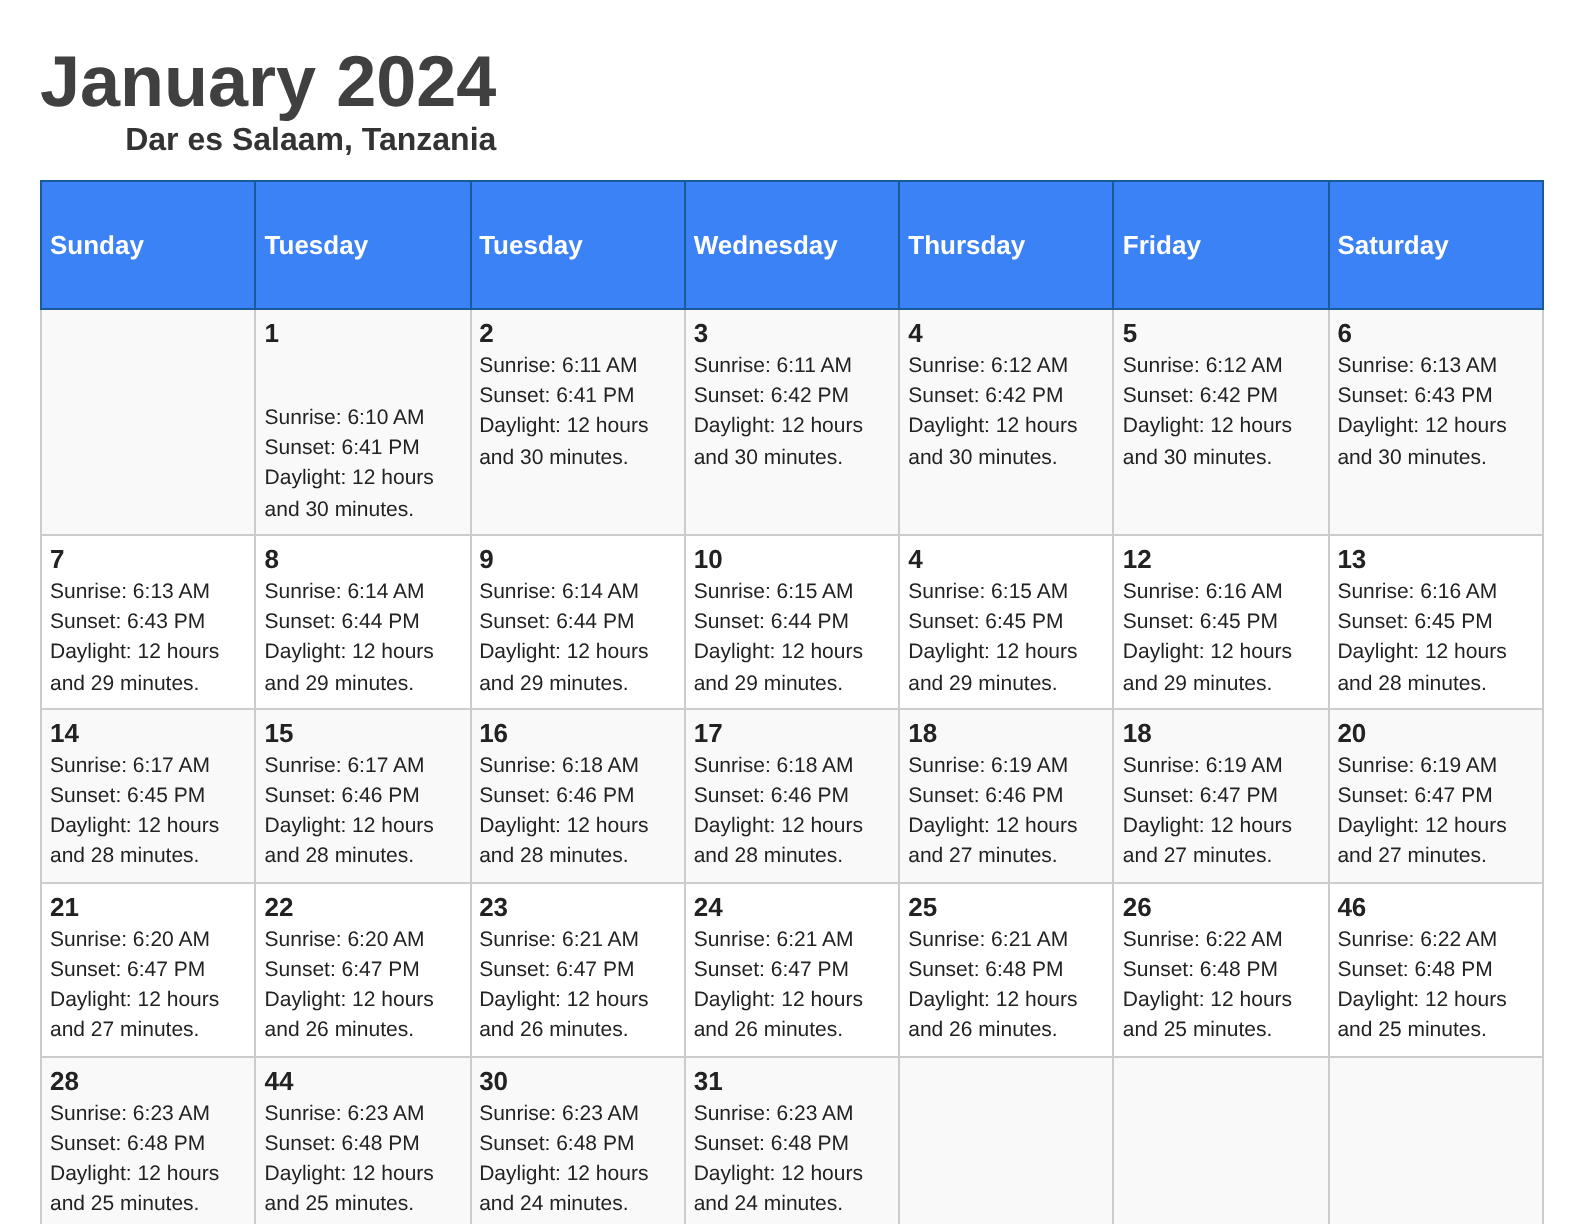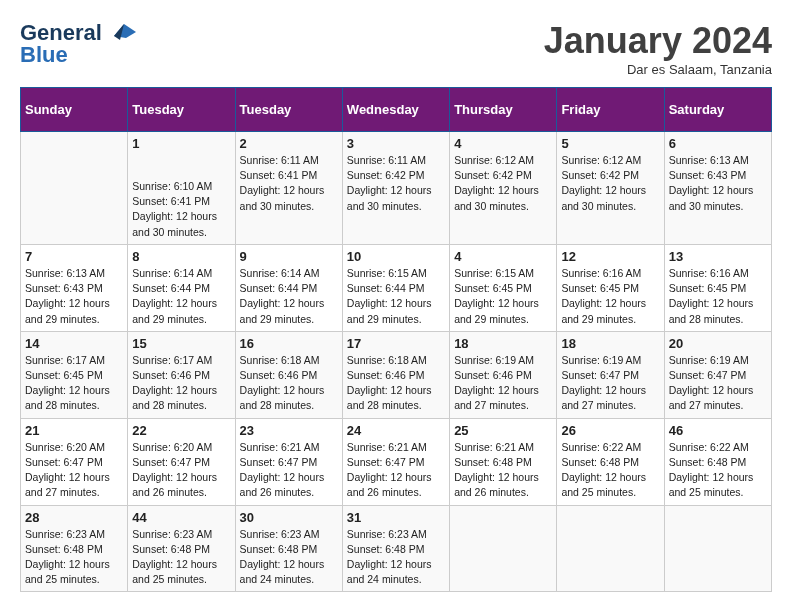--- a/index.html
+++ b/index.html
@@ -23,33 +23,33 @@
     }
     .title-block {
       text-align: right;
     }
     .title-block h1 {
       font-size: 36px;
       font-weight: bold;
       color: #404040;
     }
     .title-block h2 {
-      font-size: 13px;
-      font-weight: normal;
+      font-size: 16px;
+      font-weight: bold;
       color: #333;
     }
     table {
       width: 100%;
       border-collapse: collapse;
       font-size: 11px;
     }
     thead tr th {
-      background-color: #701a75;
+      background-color: #3b82f6;
       color: #fff;
-      padding: 14px 4px;
+      padding: 24px 4px;
       text-align: left;
       font-size: 13px;
       font-weight: bold;
       border: 1px solid #1a5a9a;
     }
     tbody tr td {
       border: 1px solid #ccc;
       padding: 4px 4px;
       vertical-align: top;
       min-height: 80px;
@@ -71,30 +71,20 @@
       color: #222;
     }
     td.empty {
       background: #f0f0f0;
     }
   </style>
 </head>
 <body>
 
 <div class="header">
-  <div class="logo">
-    <div style="display:flex; align-items:flex-end;">
-      <span style="font-size:22px;font-weight:bold;color:#1a3a5c;">General</span>
-      <svg width="32" height="22" viewBox="0 0 32 22" style="margin-left:2px;margin-bottom:2px;">
-        <polygon points="10,14 20,2 32,10 22,16" fill="#2a6db5"></polygon>
-        <polygon points="10,14 20,2 16,18" fill="#1a3a5c"></polygon>
-      </svg>
-    </div>
-    <span style="font-size:22px;font-weight:bold;color:#2a6db5;margin-top:-4px;">Blue</span>
-  </div>
   <div class="title-block">
     <h1>January 2024</h1>
     <h2>Dar es Salaam, Tanzania</h2>
   </div>
 </div>
 
 <table>
   <thead>
     <tr id="header-row">
         <th>Sunday</th>

